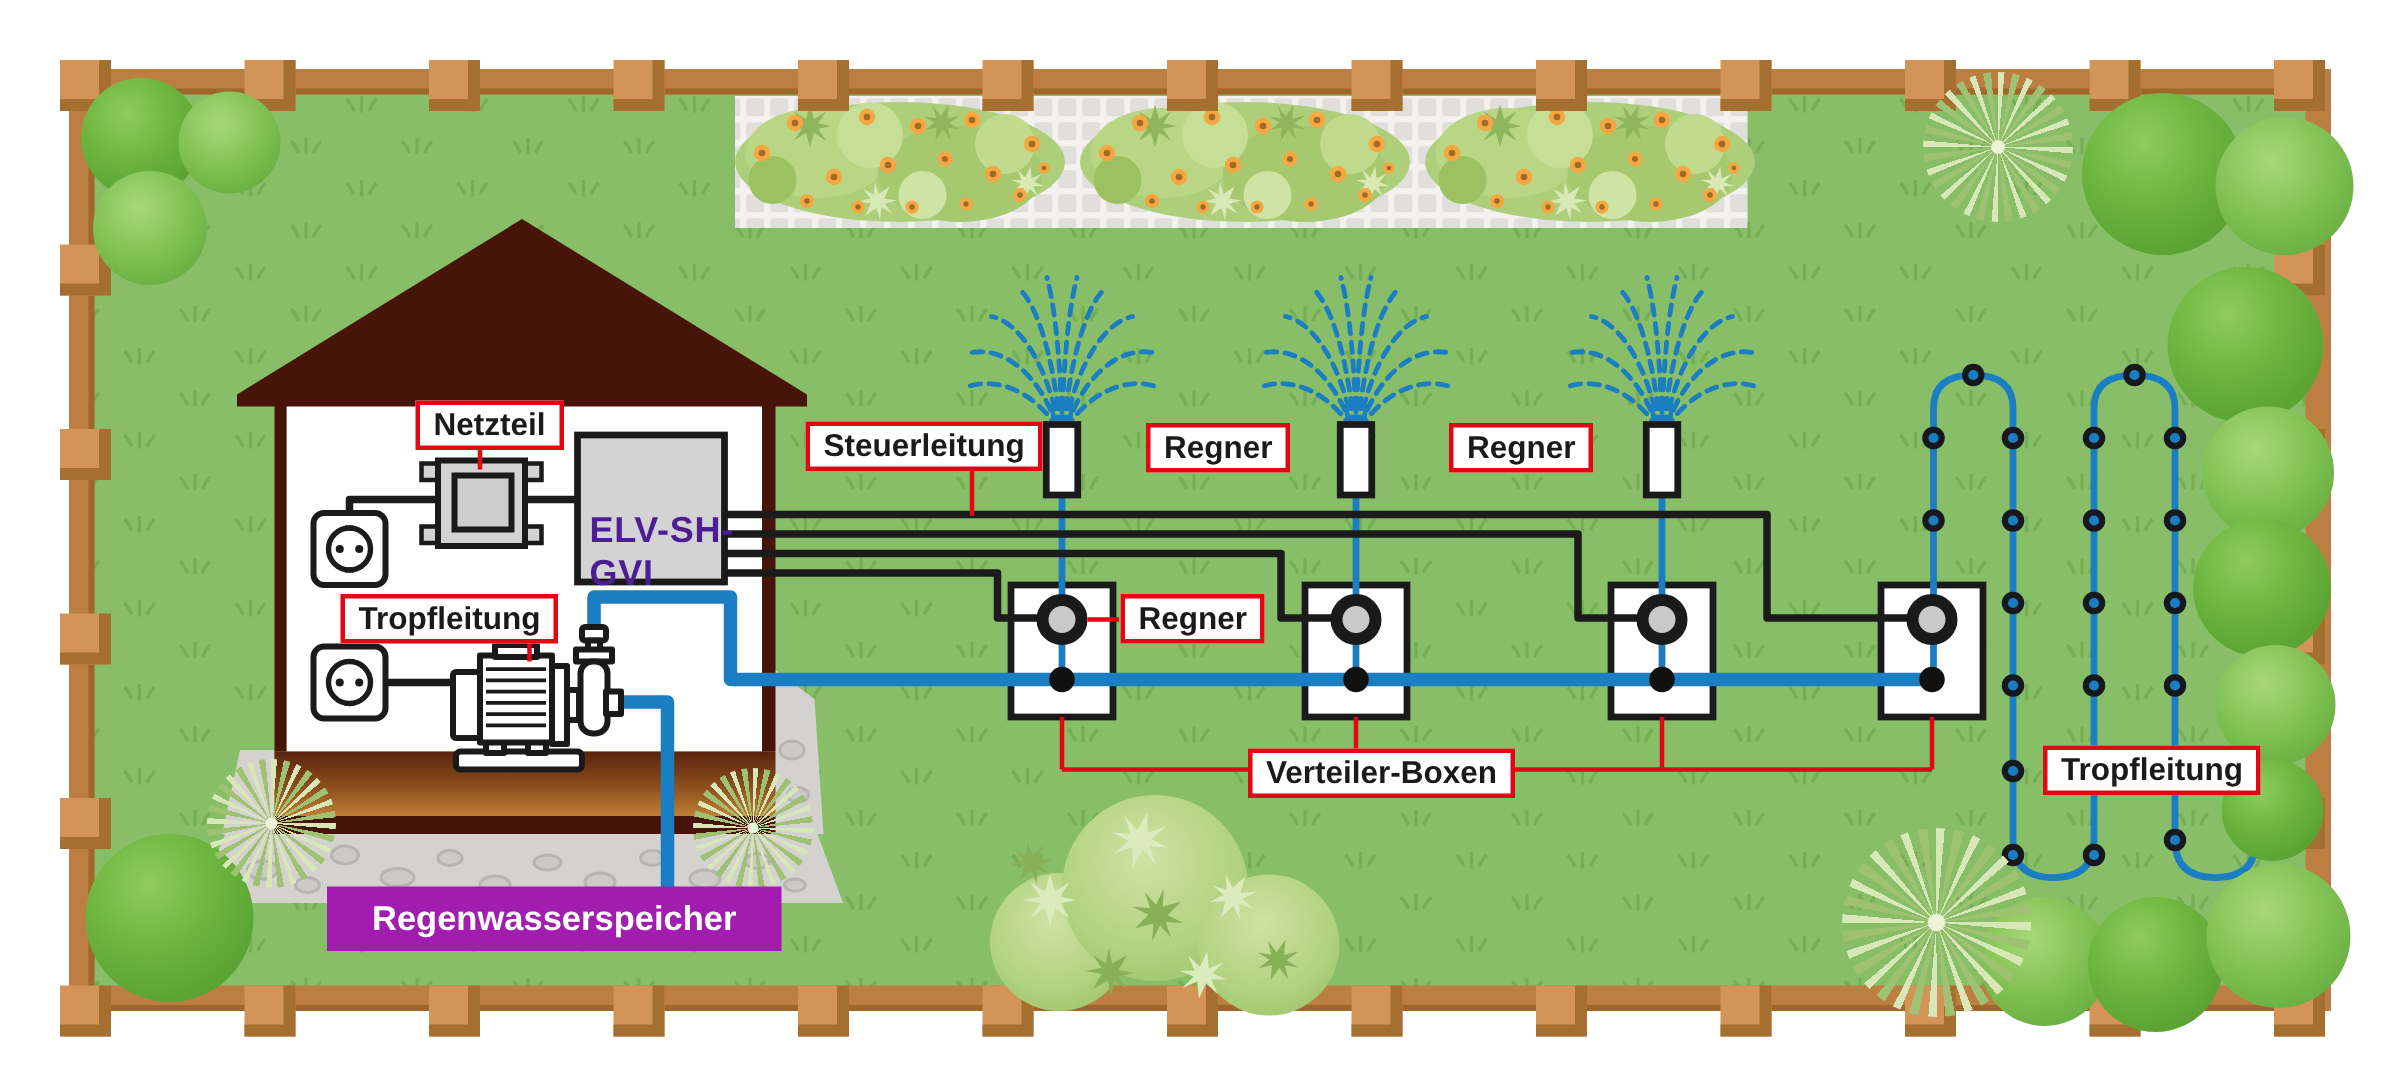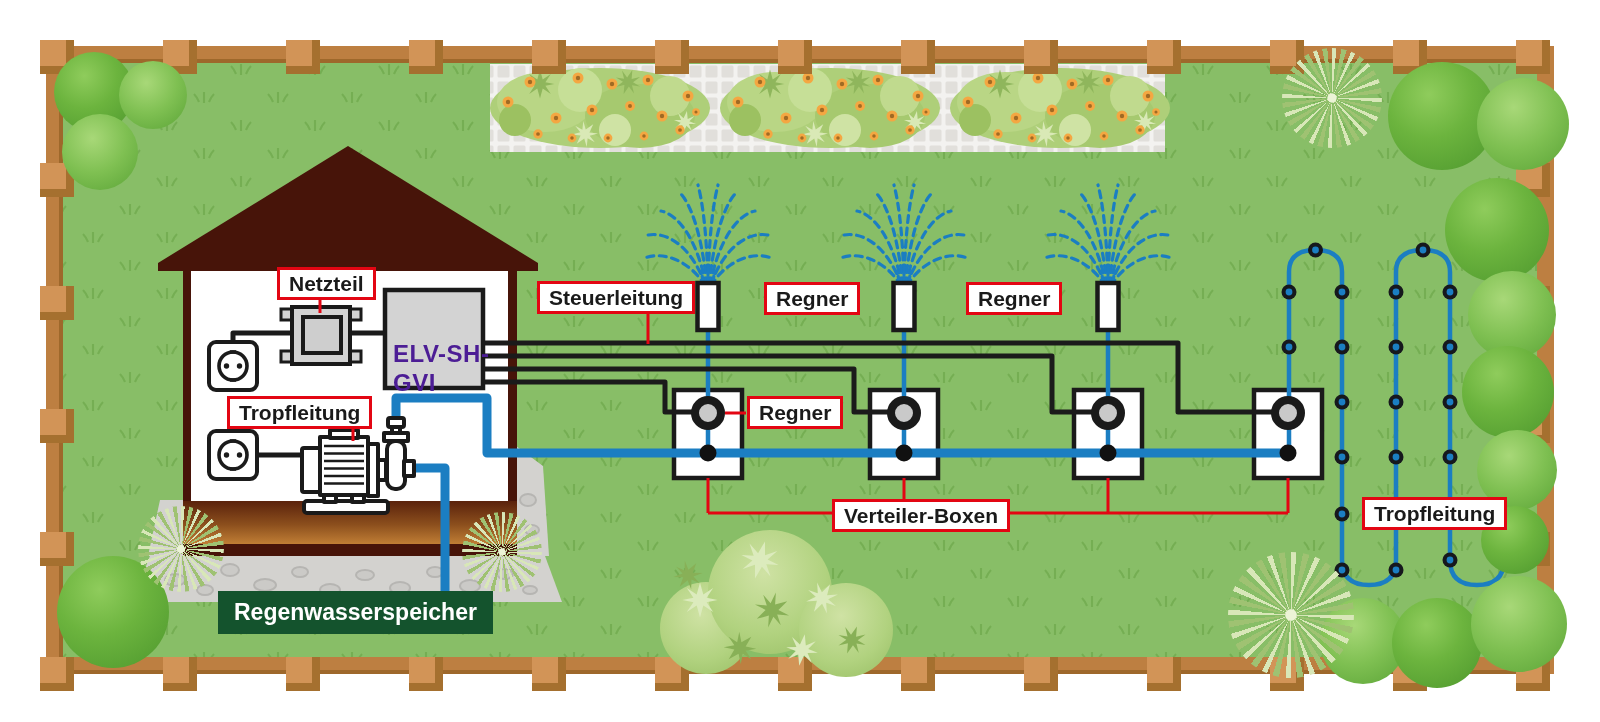--- a/index.html
+++ b/index.html
@@ -3,22 +3,22 @@
 <meta charset="utf-8">
 <style>
   html,body{margin:0;padding:0;background:#fff;}
   #stage{position:relative;width:1600px;height:722px;background:#fff;overflow:hidden;
          font-family:"Liberation Sans",sans-serif;}
   #scene{position:absolute;left:0;top:0;z-index:1;}
   .lbl{position:absolute;z-index:6;display:inline-flex;align-items:center;justify-content:center;
        background:#fff;border:3px solid #e30613;color:#1a1a1a;
        font:700 21px "Liberation Sans",sans-serif;white-space:nowrap;padding:2px 9px;line-height:1.1;}
   .lbl-blue{position:absolute;z-index:6;display:inline-flex;align-items:center;justify-content:center;
-       background:#14532d;color:#fff;border:none;font:700 23px "Liberation Sans",sans-serif;
-       white-space:nowrap;padding:8px 16px;}
+       background:#a21caf;color:#fff;border:none;font:700 23px "Liberation Sans",sans-serif;
+       white-space:nowrap;padding:8px 30px;}
   .elv-text{position:absolute;z-index:6;color:#4c1d95;font:700 24px "Liberation Sans",sans-serif;
        line-height:29px;letter-spacing:.5px;margin-top:38px;}
   .spiky{position:absolute;z-index:4;border-radius:50%;
     background-image:
       radial-gradient(circle, #ecf3d6 0 6%, rgba(0,0,0,0) 7%),
       repeating-conic-gradient(from 0deg, #d8e7b8 0deg 5deg, rgba(0,0,0,0) 5deg 22.5deg),
       repeating-conic-gradient(from 11deg, #9fc272 0deg 6deg, rgba(0,0,0,0) 6deg 22.5deg);}
 </style>
 </head>
 <body>

